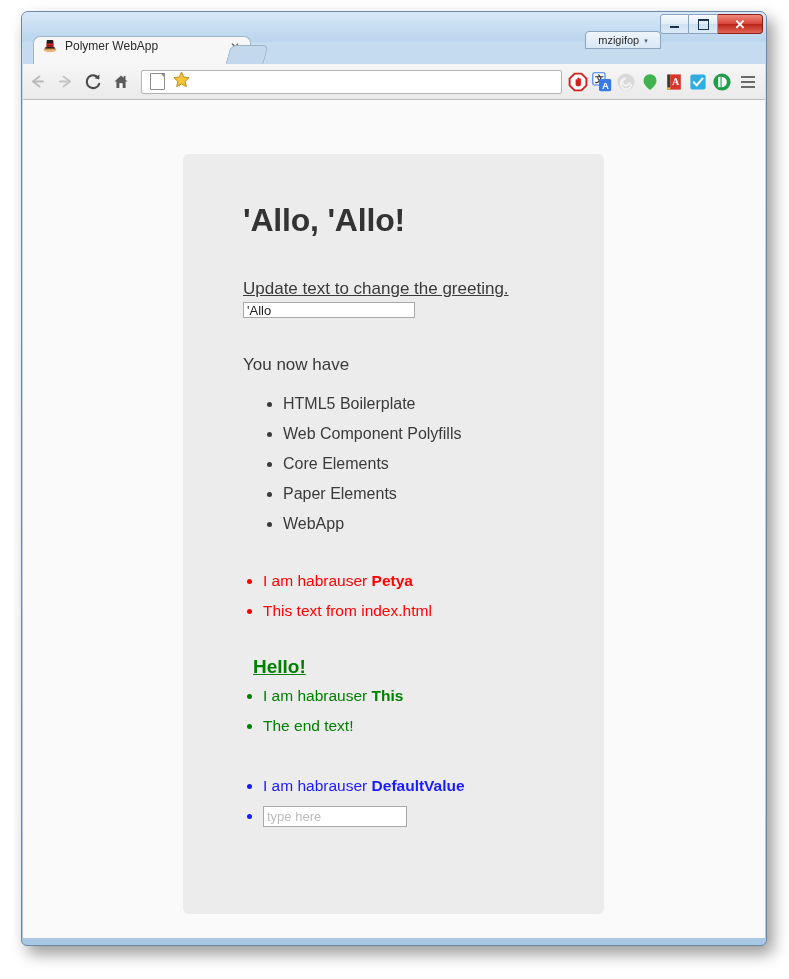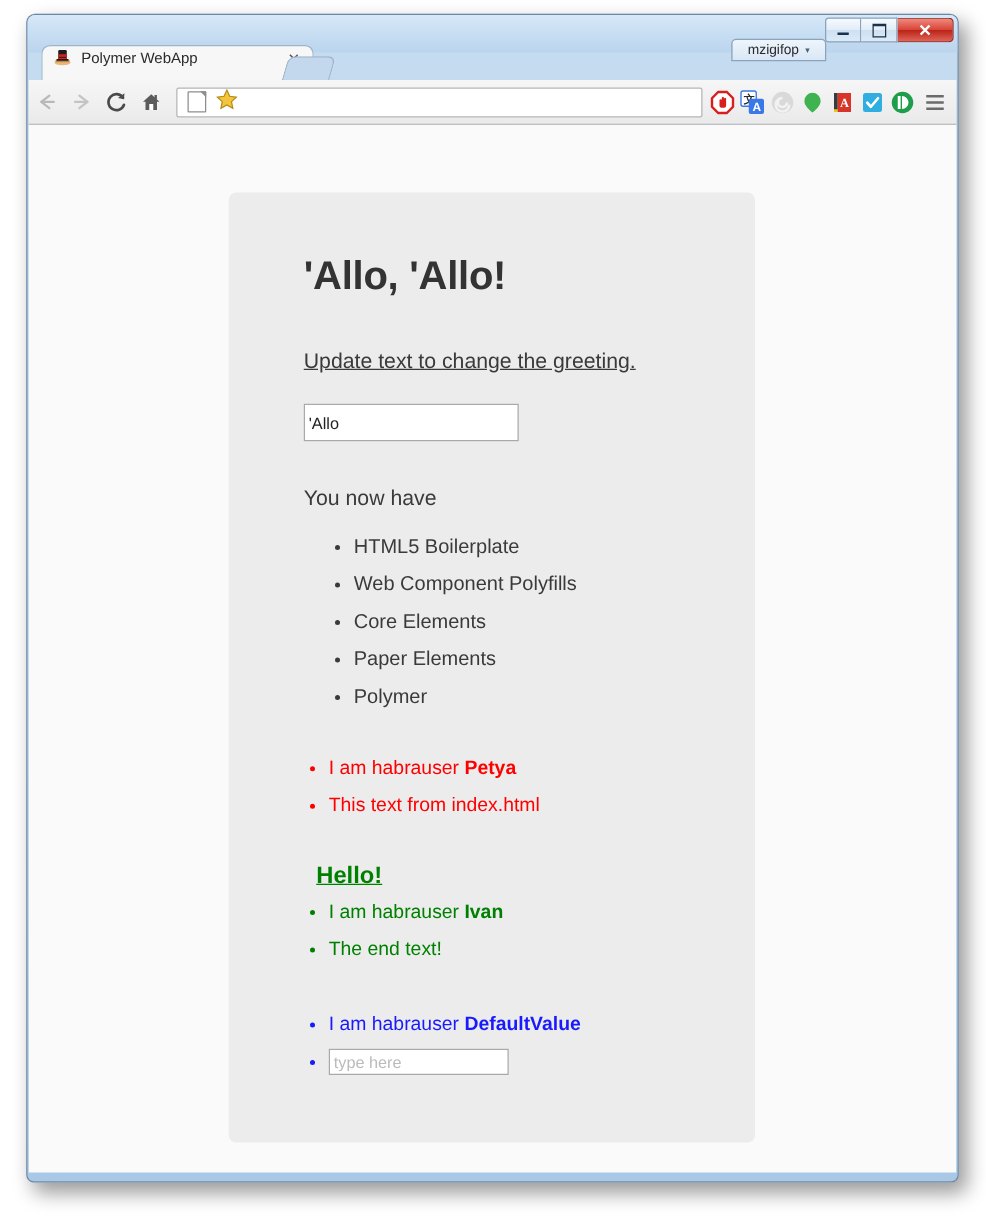--- a/index.html
+++ b/index.html
@@ -262,23 +262,23 @@
     color: #333333;
     letter-spacing: -0.2px;
   }
   p#instruction {
     margin: 40px 0 0 0;
     font-size: 17px;
     color: #3a3a3a;
     text-decoration: underline;
   }
   input.txt {
-    margin-top: 24px;
+    margin-top: 3px;
     width: 172px;
-    height: 30px;
+    height: 16px;
     font-size: 13px;
     font-family: "Liberation Sans", sans-serif;
     color: #222;
     padding: 1px 3px;
     border: 1px solid #a9a9a9;
     background: #ffffff;
     box-sizing: border-box;
     border-radius: 0;
   }
   input.txt::placeholder { color: #bbbbbb; }
@@ -468,37 +468,37 @@
 
       <input class="txt" id="greeting-input" type="text" value="'Allo" style="">
 
       <p id="have-text">You now have</p>
 
       <ul class="feat">
         <li>HTML5 Boilerplate</li>
         <li>Web Component Polyfills</li>
         <li>Core Elements</li>
         <li>Paper Elements</li>
-        <li>Polymer</li>
+        <li>WebApp</li>
       </ul>
 
       <ul class="colored red" id="red-block">
         <li>
           <span>I am habrauser </span><b>Petya</b>
         </li>
         <li>
           <span>This text from index.html</span>
         </li>
       </ul>
 
       <div id="hello-head">Hello!</div>
 
       <ul class="colored green" id="green-block">
         <li>
-          <span>I am habrauser </span><b>Ivan</b>
+          <span>I am habrauser </span><b>This</b>
         </li>
         <li>
           <span>The end text!</span>
         </li>
       </ul>
 
       <ul class="colored blue" id="blue-block">
         <li>
           <span>I am habrauser </span><b>DefaultValue</b>
         </li>

